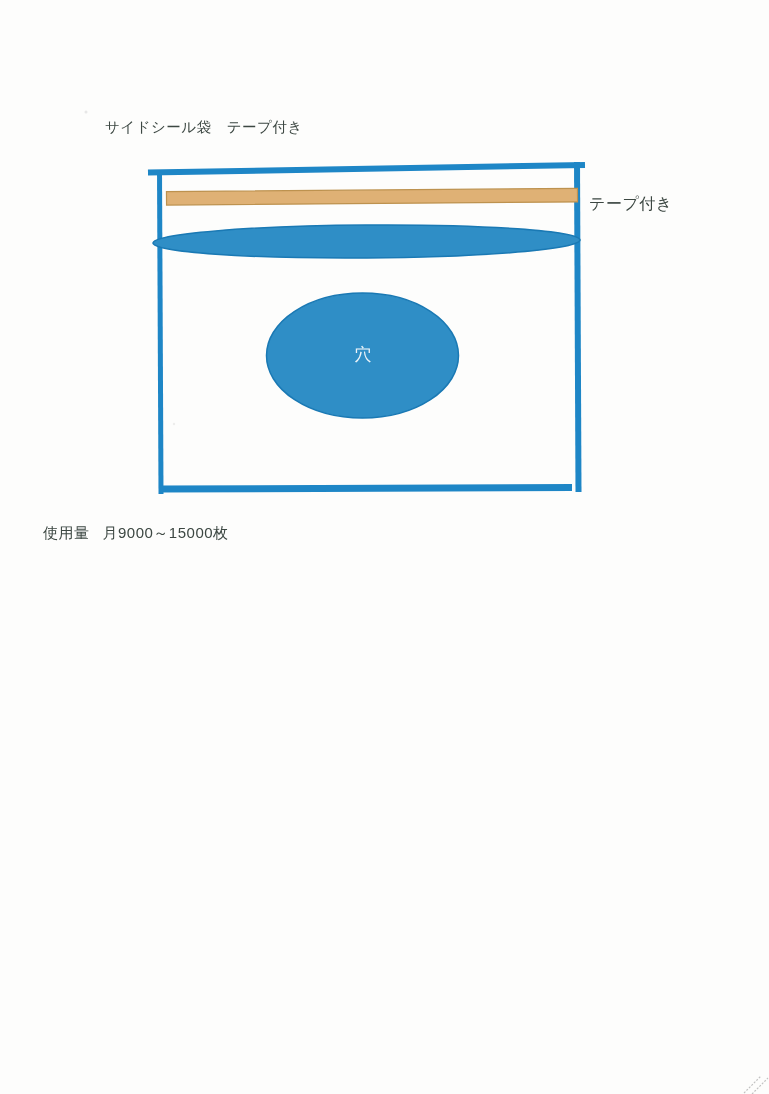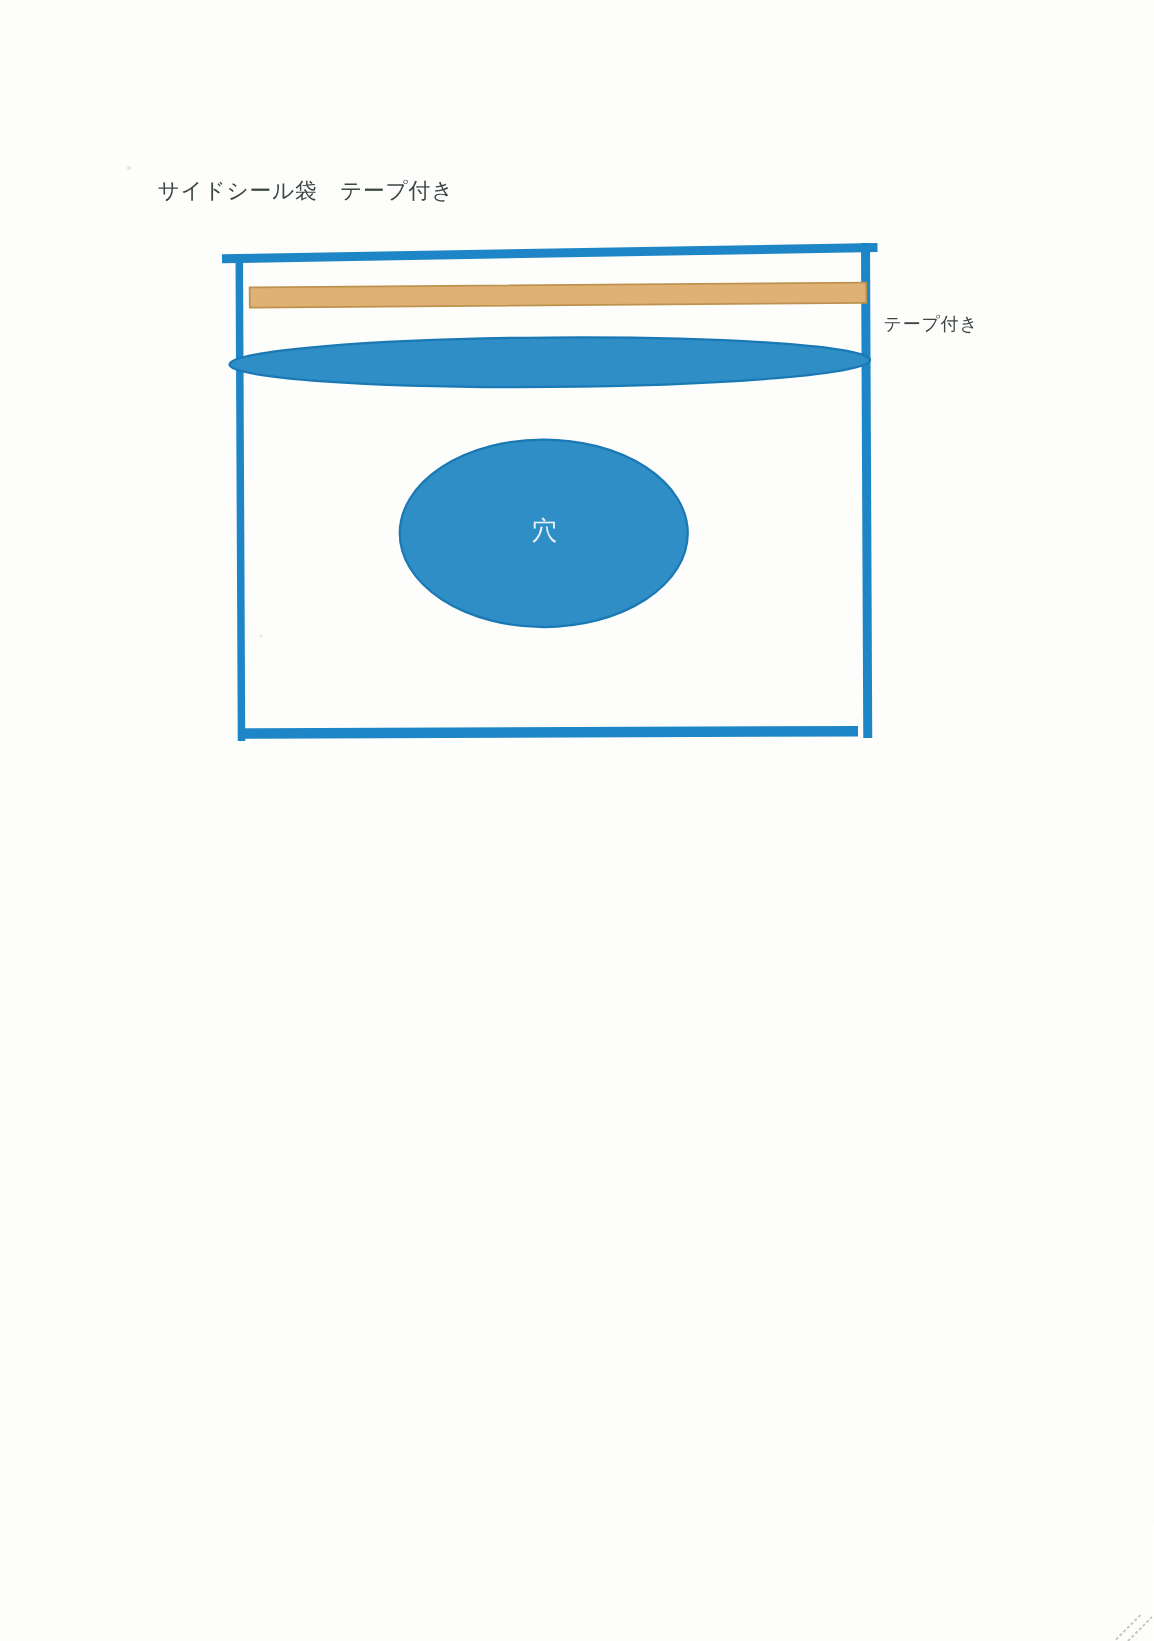--- a/index.html
+++ b/index.html
@@ -29,22 +29,22 @@
   .diagram-svg {
     position: absolute;
     left: 0;
     top: 0;
     width: 769px;
     height: 1094px;
   }
   .tape-label {
     position: absolute;
     left: 589px;
-    top: 208px;
-    font-size: 12px;
+    top: 194px;
+    font-size: 16px;
     white-space: nowrap;
   }
   .hole-label {
     position: absolute;
     left: 363px;
     top: 354px;
     transform: translate(-50%, -50%);
     font-size: 17px;
     color: #eef5f9;
     letter-spacing: 0;
@@ -84,15 +84,18 @@
     <g opacity="0.7">
       <line x1="744" y1="1093" x2="761" y2="1076" stroke-width="1.2" stroke-dasharray="2 1.5" stroke="#a9a9a9"></line>
       <line x1="752" y1="1094" x2="768" y2="1078" stroke-width="1.2" stroke-dasharray="2 1.5" stroke="#a9a9a9"></line>
     </g>
   </svg>
 
   <span class="hole-label">穴</span>
 
   <span class="tape-label ink">テープ付き</span>
 
+  <div class="note note-usage ink">
+    <span class="lbl">使用量</span><span>月9000～15000枚</span>
+  </div>
 
 
 </div>
 
 </body></html>

